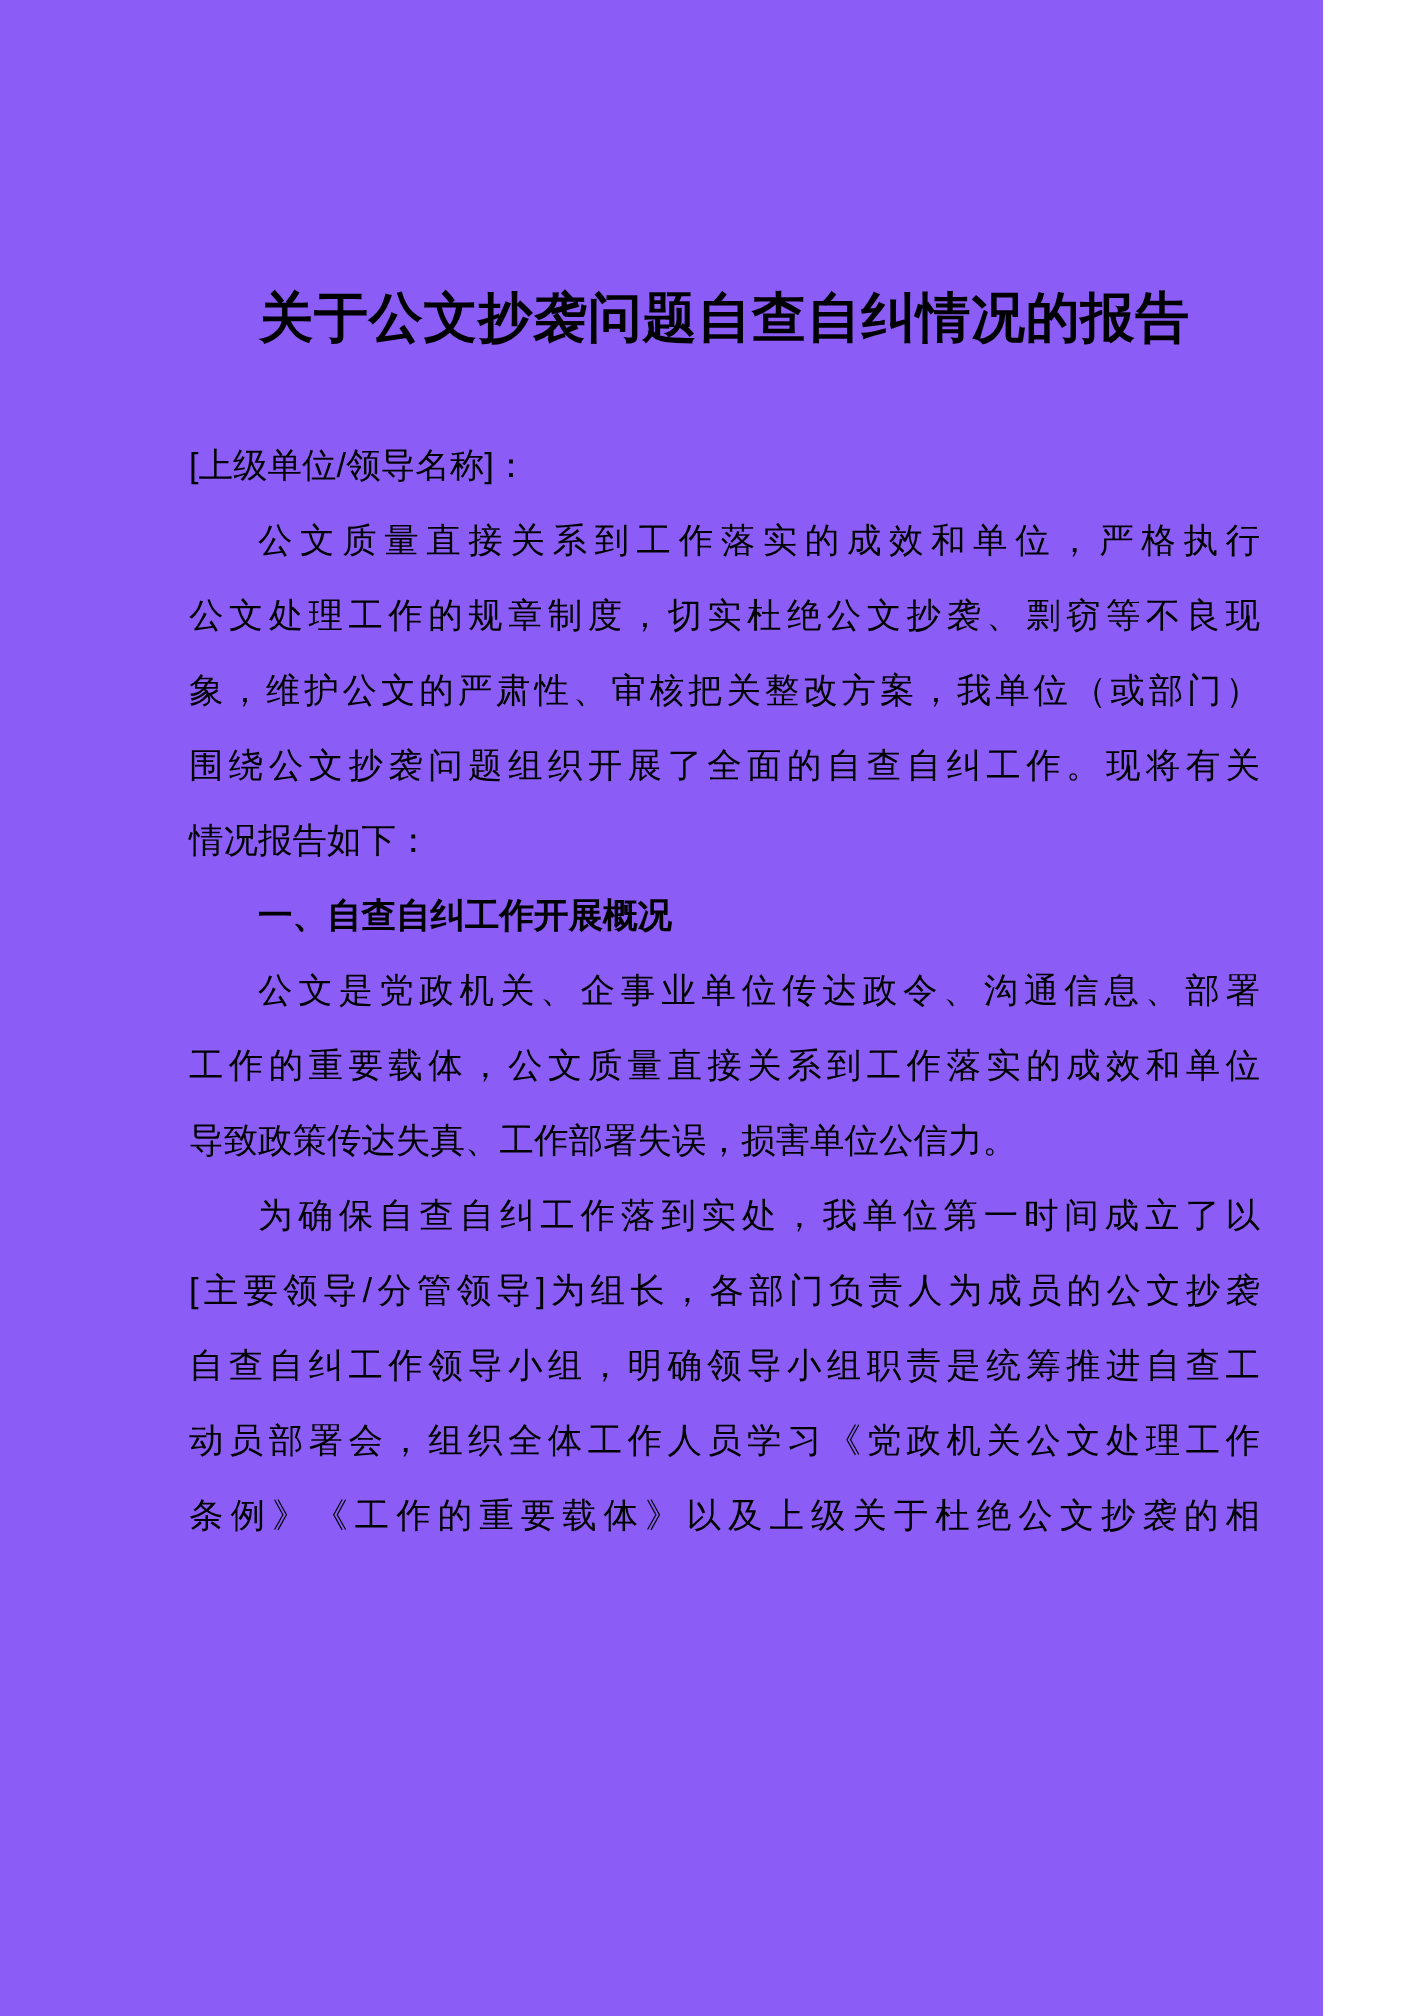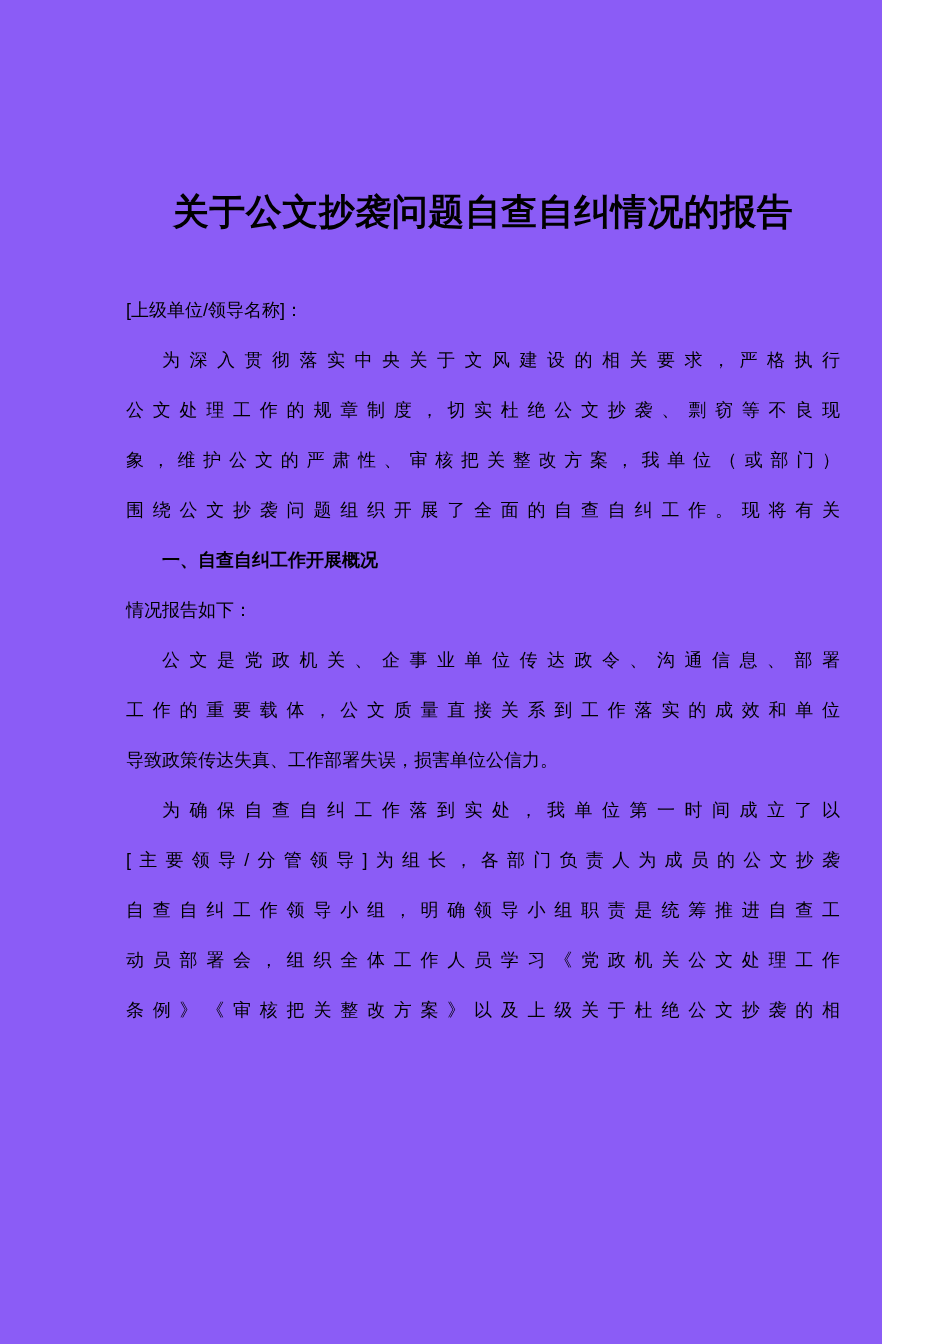--- a/index.html
+++ b/index.html
@@ -32,21 +32,21 @@
   .doc-body {
     position: absolute;
     top: 285px;
     left: 126px;
     width: 714px;
   }
   .ln {
     width: 714px;
     height: 50px;
     line-height: 50px;
-    font-size: 18px;
+    font-size: 23px;
     text-align: left;
     white-space: nowrap;
   }
   
   .just {
     white-space: normal;
     text-align: justify;
     text-align-last: justify;
     text-justify: inter-character;
   }
@@ -60,33 +60,33 @@
 <body>
 
 <div class="page">
 
   <h1 class="doc-title">关于公文抄袭问题自查自纠情况的报告</h1>
 
   <div class="doc-body">
 
     <div class="ln">[上级单位/领导名称]：</div>
 
-    <div class="ln just ind">为深入贯彻落实中央关于文风建设的相关要求，严格执行</div>
+    <div class="ln just ind">公文质量直接关系到工作落实的成效和单位，严格执行</div>
     <div class="ln just">公文处理工作的规章制度，切实杜绝公文抄袭、剽窃等不良现</div>
     <div class="ln just">象，维护公文的严肃性、审核把关整改方案，我单位（或部门）</div>
     <div class="ln just">围绕公文抄袭问题组织开展了全面的自查自纠工作。现将有关</div>
+    <div class="ln">情况报告如下：</div>
+
     <div class="ln bold ind">一、自查自纠工作开展概况</div>
-
-    <div class="ln">情况报告如下：</div>
 
 
     <div class="ln just ind">公文是党政机关、企事业单位传达政令、沟通信息、部署</div>
     <div class="ln just">工作的重要载体，公文质量直接关系到工作落实的成效和单位</div>
     <div class="ln">导致政策传达失真、工作部署失误，损害单位公信力。</div>
 
     <div class="ln just ind">为确保自查自纠工作落到实处，我单位第一时间成立了以</div>
     <div class="ln just">[主要领导/分管领导]为组长，各部门负责人为成员的公文抄袭</div>
     <div class="ln just">自查自纠工作领导小组，明确领导小组职责是统筹推进自查工</div>
     <div class="ln just">动员部署会，组织全体工作人员学习《党政机关公文处理工作</div>
-    <div class="ln just">条例》《审核把关整改方案》以及上级关于杜绝公文抄袭的相</div>
+    <div class="ln just">条例》《工作的重要载体》以及上级关于杜绝公文抄袭的相</div>
 
   </div>
 </div>
 
 </body></html>

